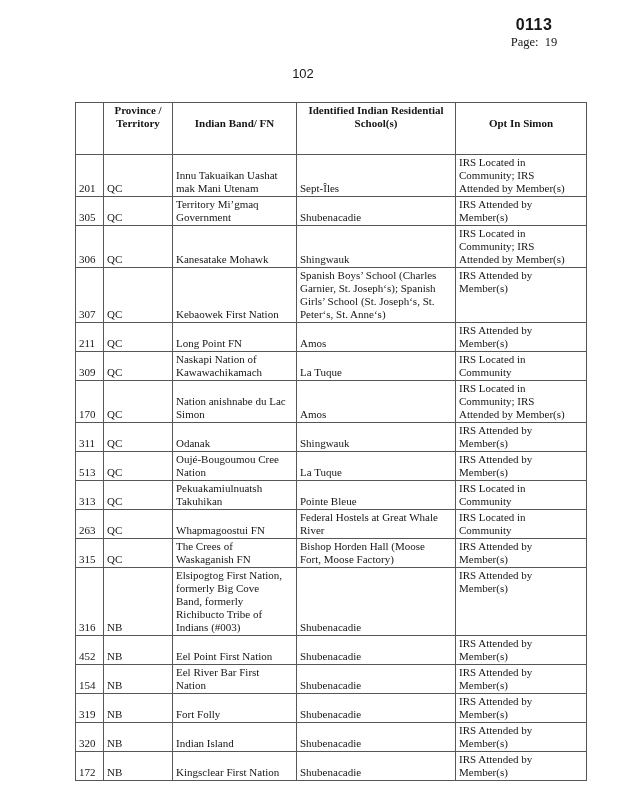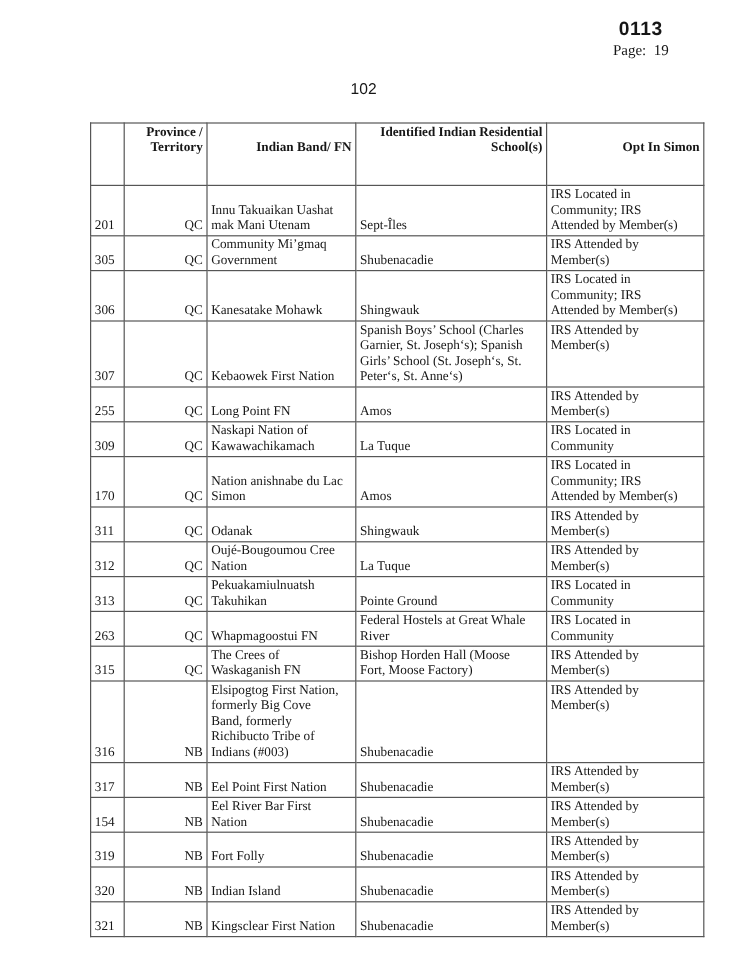--- a/index.html
+++ b/index.html
@@ -39,27 +39,27 @@
     font-size: 11px; line-height: 13px;
   }
   .doc-table th, .doc-table td {
     border: 1px solid #565656;
     padding: 1px 3px;
     white-space: pre;           
     font-weight: normal;
   }
   .doc-table th {
     font-weight: bold;
-    text-align: right;
+    text-align: center;
     vertical-align: top;
     height: 36px;
   }
   .doc-table th.pad-line { padding-top: 14px; }
   .doc-table td { vertical-align: bottom; }
-  .doc-table td.c-prov { text-align: right; }
+  .doc-table td.c-prov { text-align: left; }
   .doc-table td.c-opt { vertical-align: top; font-family: Liberation Serif, serif; }
 </style>
 </head>
 <body>
 
 <div class="page">
 
   <div class="hdr-pagenum">102</div>
 
   <div class="hdr-stamp">0113</div>
@@ -92,21 +92,21 @@
     <td class="c-band">Innu Takuaikan Uashat
 mak Mani Utenam</td>
     <td class="c-school">Sept-Îles</td>
     <td class="c-opt">IRS Located in
 Community; IRS
 Attended by Member(s)</td>
   </tr>
         <tr>
     <td class="c-num">305</td>
     <td class="c-prov">QC</td>
-    <td class="c-band">Community Mi’gmaq
+    <td class="c-band">Territory Mi’gmaq
 Government</td>
     <td class="c-school">Shubenacadie</td>
     <td class="c-opt">IRS Attended by
 Member(s)</td>
   </tr>
         <tr>
     <td class="c-num">306</td>
     <td class="c-prov">QC</td>
     <td class="c-band">Kanesatake Mohawk</td>
     <td class="c-school">Shingwauk</td>
@@ -119,21 +119,21 @@
     <td class="c-prov">QC</td>
     <td class="c-band">Kebaowek First Nation</td>
     <td class="c-school">Spanish Boys’ School (Charles
 Garnier, St. Joseph‘s); Spanish
 Girls’ School (St. Joseph‘s, St.
 Peter‘s, St. Anne‘s)</td>
     <td class="c-opt">IRS Attended by
 Member(s)</td>
   </tr>
         <tr>
-    <td class="c-num">255</td>
+    <td class="c-num">211</td>
     <td class="c-prov">QC</td>
     <td class="c-band">Long Point FN</td>
     <td class="c-school">Amos</td>
     <td class="c-opt">IRS Attended by
 Member(s)</td>
   </tr>
         <tr>
     <td class="c-num">309</td>
     <td class="c-prov">QC</td>
     <td class="c-band">Naskapi Nation of
@@ -154,34 +154,34 @@
   </tr>
         <tr>
     <td class="c-num">311</td>
     <td class="c-prov">QC</td>
     <td class="c-band">Odanak</td>
     <td class="c-school">Shingwauk</td>
     <td class="c-opt">IRS Attended by
 Member(s)</td>
   </tr>
         <tr>
-    <td class="c-num">312</td>
+    <td class="c-num">513</td>
     <td class="c-prov">QC</td>
     <td class="c-band">Oujé-Bougoumou Cree
 Nation</td>
     <td class="c-school">La Tuque</td>
     <td class="c-opt">IRS Attended by
 Member(s)</td>
   </tr>
         <tr>
     <td class="c-num">313</td>
     <td class="c-prov">QC</td>
     <td class="c-band">Pekuakamiulnuatsh
 Takuhikan</td>
-    <td class="c-school">Pointe Ground</td>
+    <td class="c-school">Pointe Bleue</td>
     <td class="c-opt">IRS Located in
 Community</td>
   </tr>
         <tr>
     <td class="c-num">263</td>
     <td class="c-prov">QC</td>
     <td class="c-band">Whapmagoostui FN</td>
     <td class="c-school">Federal Hostels at Great Whale
 River</td>
     <td class="c-opt">IRS Located in
@@ -203,21 +203,21 @@
     <td class="c-band">Elsipogtog First Nation,
 formerly Big Cove
 Band, formerly
 Richibucto Tribe of
 Indians (#003)</td>
     <td class="c-school">Shubenacadie</td>
     <td class="c-opt">IRS Attended by
 Member(s)</td>
   </tr>
         <tr>
-    <td class="c-num">317</td>
+    <td class="c-num">452</td>
     <td class="c-prov">NB</td>
     <td class="c-band">Eel Point First Nation</td>
     <td class="c-school">Shubenacadie</td>
     <td class="c-opt">IRS Attended by
 Member(s)</td>
   </tr>
         <tr>
     <td class="c-num">154</td>
     <td class="c-prov">NB</td>
     <td class="c-band">Eel River Bar First
@@ -236,21 +236,21 @@
   </tr>
         <tr>
     <td class="c-num">320</td>
     <td class="c-prov">NB</td>
     <td class="c-band">Indian Island</td>
     <td class="c-school">Shubenacadie</td>
     <td class="c-opt">IRS Attended by
 Member(s)</td>
   </tr>
         <tr>
-    <td class="c-num">321</td>
+    <td class="c-num">172</td>
     <td class="c-prov">NB</td>
     <td class="c-band">Kingsclear First Nation</td>
     <td class="c-school">Shubenacadie</td>
     <td class="c-opt">IRS Attended by
 Member(s)</td>
   </tr>
       </tbody>
   </table>
 
 </div>

